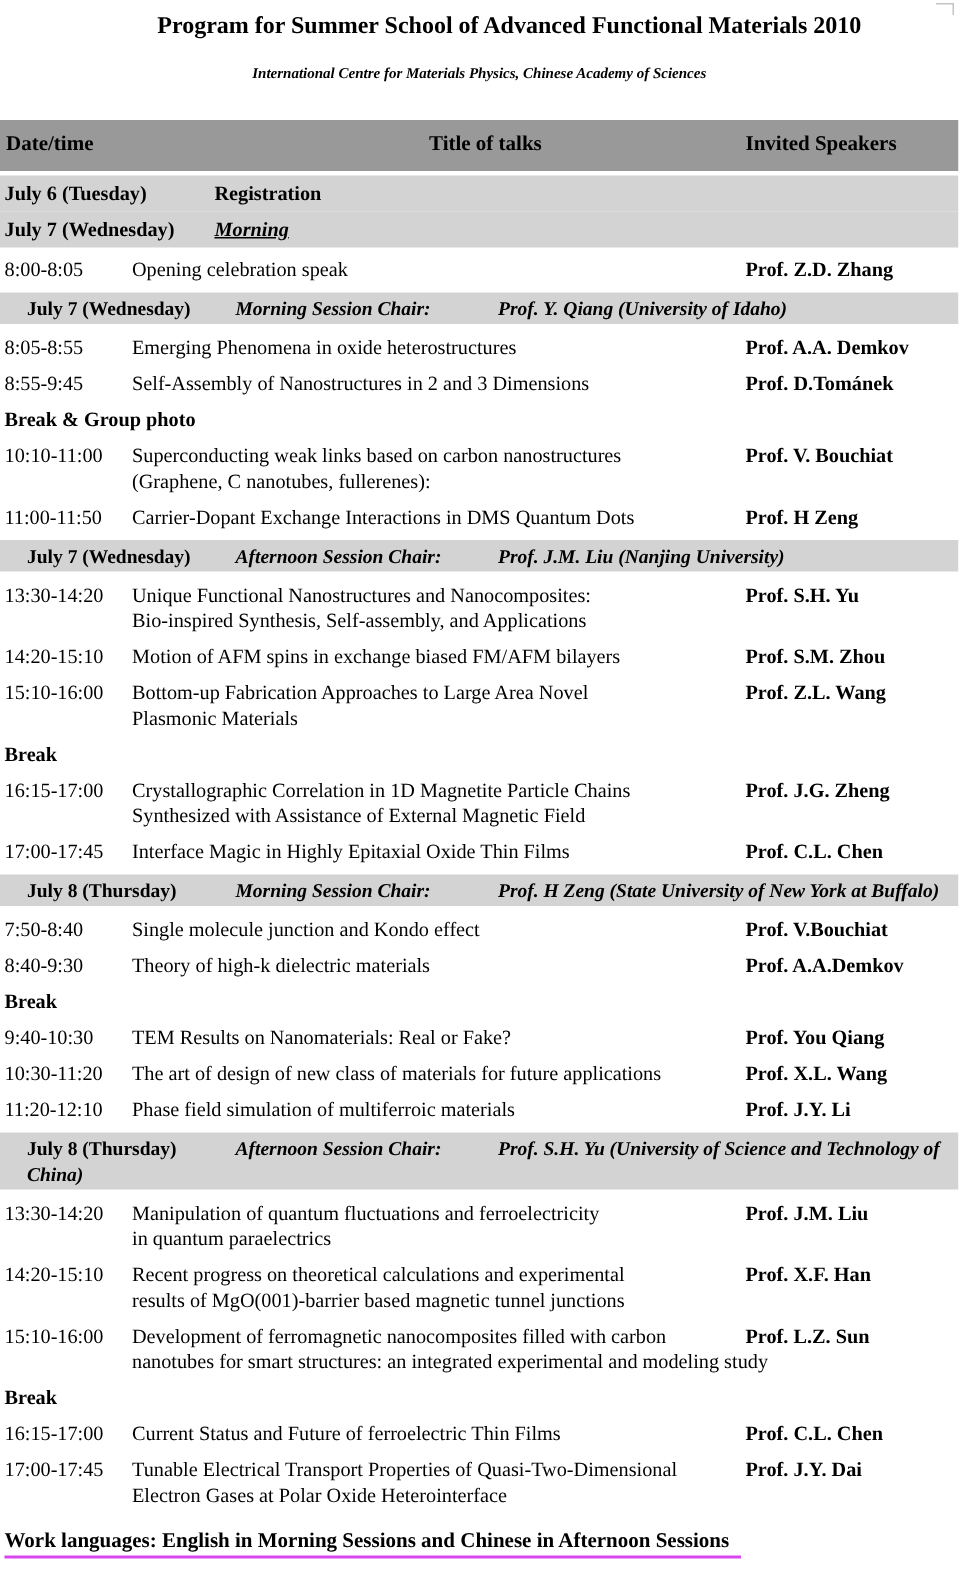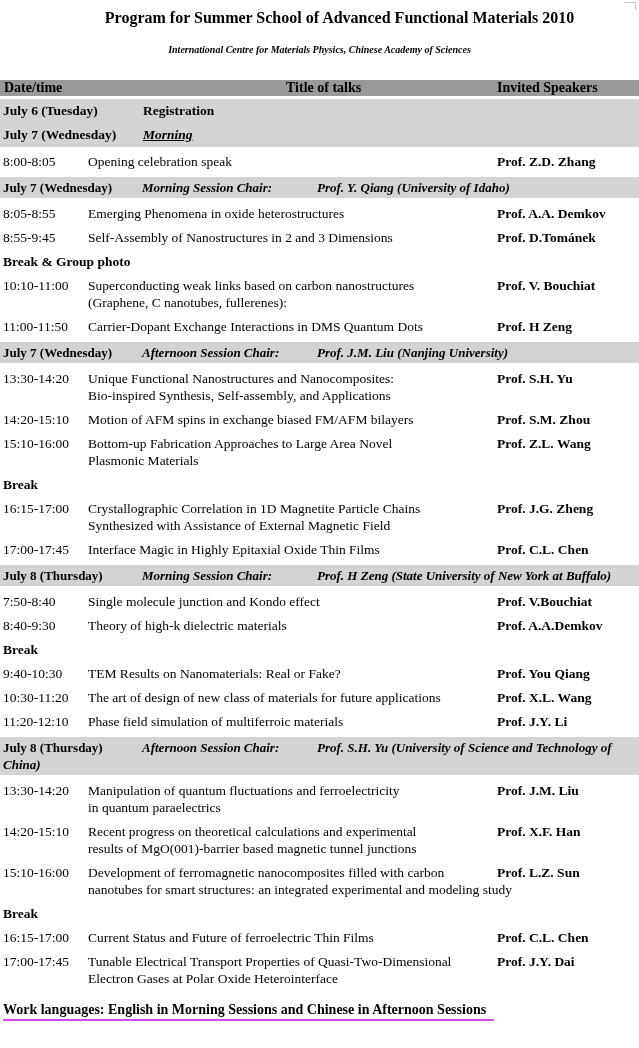--- a/index.html
+++ b/index.html
@@ -14,40 +14,40 @@
   .title {
     font-size:16px; font-weight:bold; text-align:center;
     line-height:20px; margin:0;padding-left:40px;
   }
   .subtitle {
     font-size:10px; font-weight:bold; font-style:italic; text-align:center;
     line-height:18px; margin:13px 0 0 0;
   }
 
   .head-bar {
-    position:relative; height:16px; background:#999999;
+    position:relative; height:34px; background:#999999;
     margin-top:21px; margin-bottom:3px;
     font-weight:bold; font-size:14px;
   }
   .head-bar span { position:absolute; top:50%; transform:translateY(-50%); white-space:nowrap; }
   .h-date    { left:4px; }
   .h-title   { left:286px; }
   .h-speaker { left:497px; }
 
   .gray-row { background:#d3d3d3; }
 
   .date-row {
     line-height:24px; font-weight:bold; font-size:13.5px;
     padding-left:3px; margin:0;
   }
   .date-row .c-date { display:inline-block; width:140px; }
   .it { font-style:italic;text-decoration:underline; }
 
   .chair-row {
-    line-height:17px; padding:2px 0 2px 3px; margin:7px 0;
+    line-height:17px; padding:2px 0 2px 18px; margin:7px 0;
     font-weight:bold; font-size:13px;
   }
   .chair-row .c-date  { display:inline-block; width:139px; vertical-align:top; font-style:normal; }
   .chair-row .c-label { display:inline-block; width:175px; vertical-align:top; font-style:italic; }
   .chair-row .c-name  { font-style:italic; white-space:pre-line; }
 
   .talk-row {
     position:relative; font-size:13.5px; line-height:17px;
     margin:6px 0 7px;
   }

